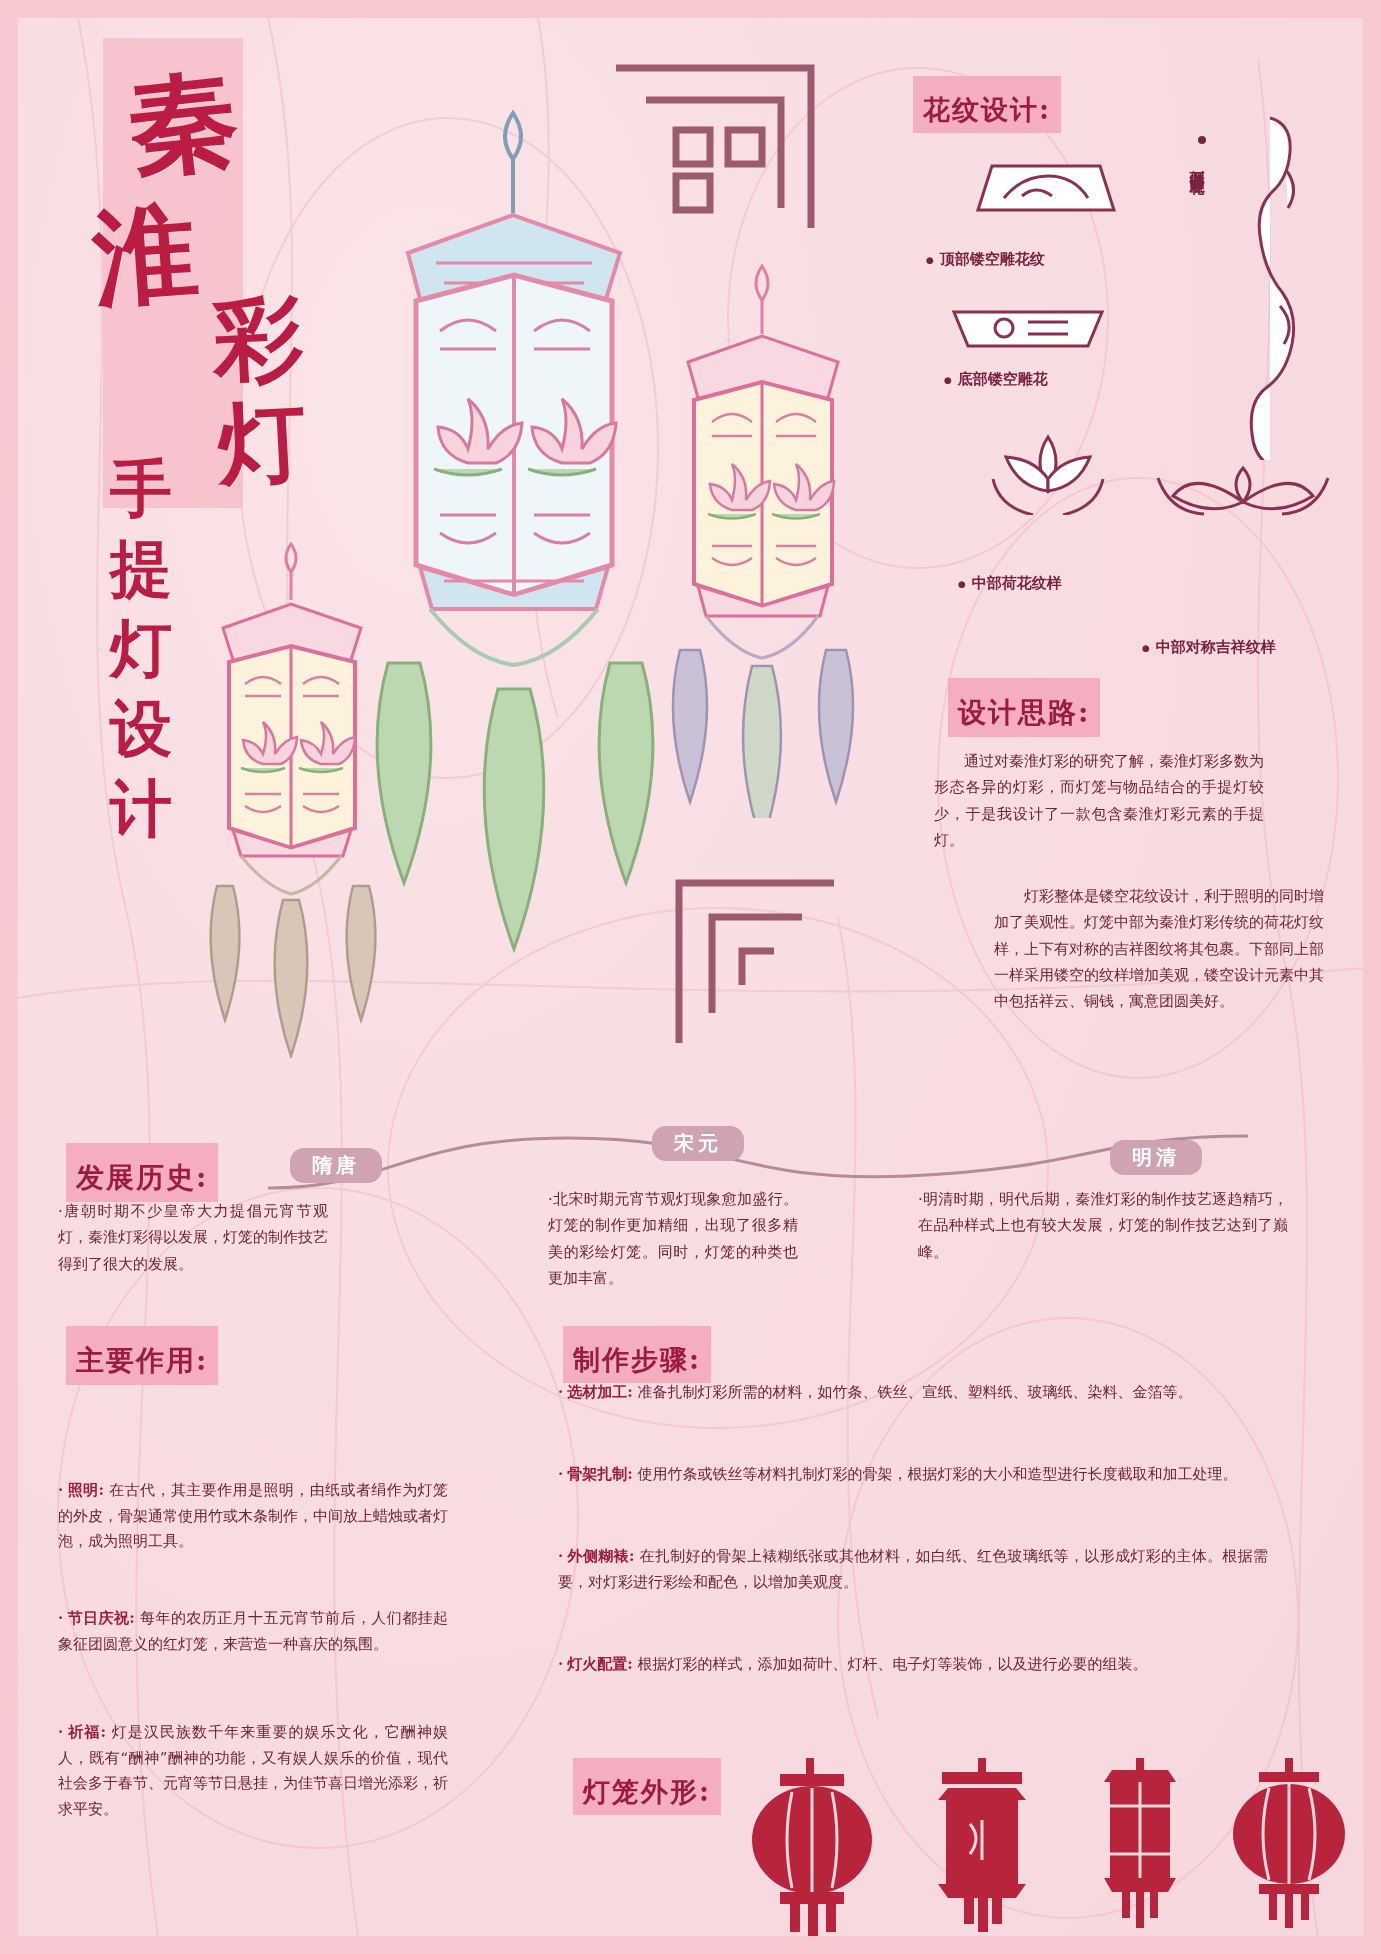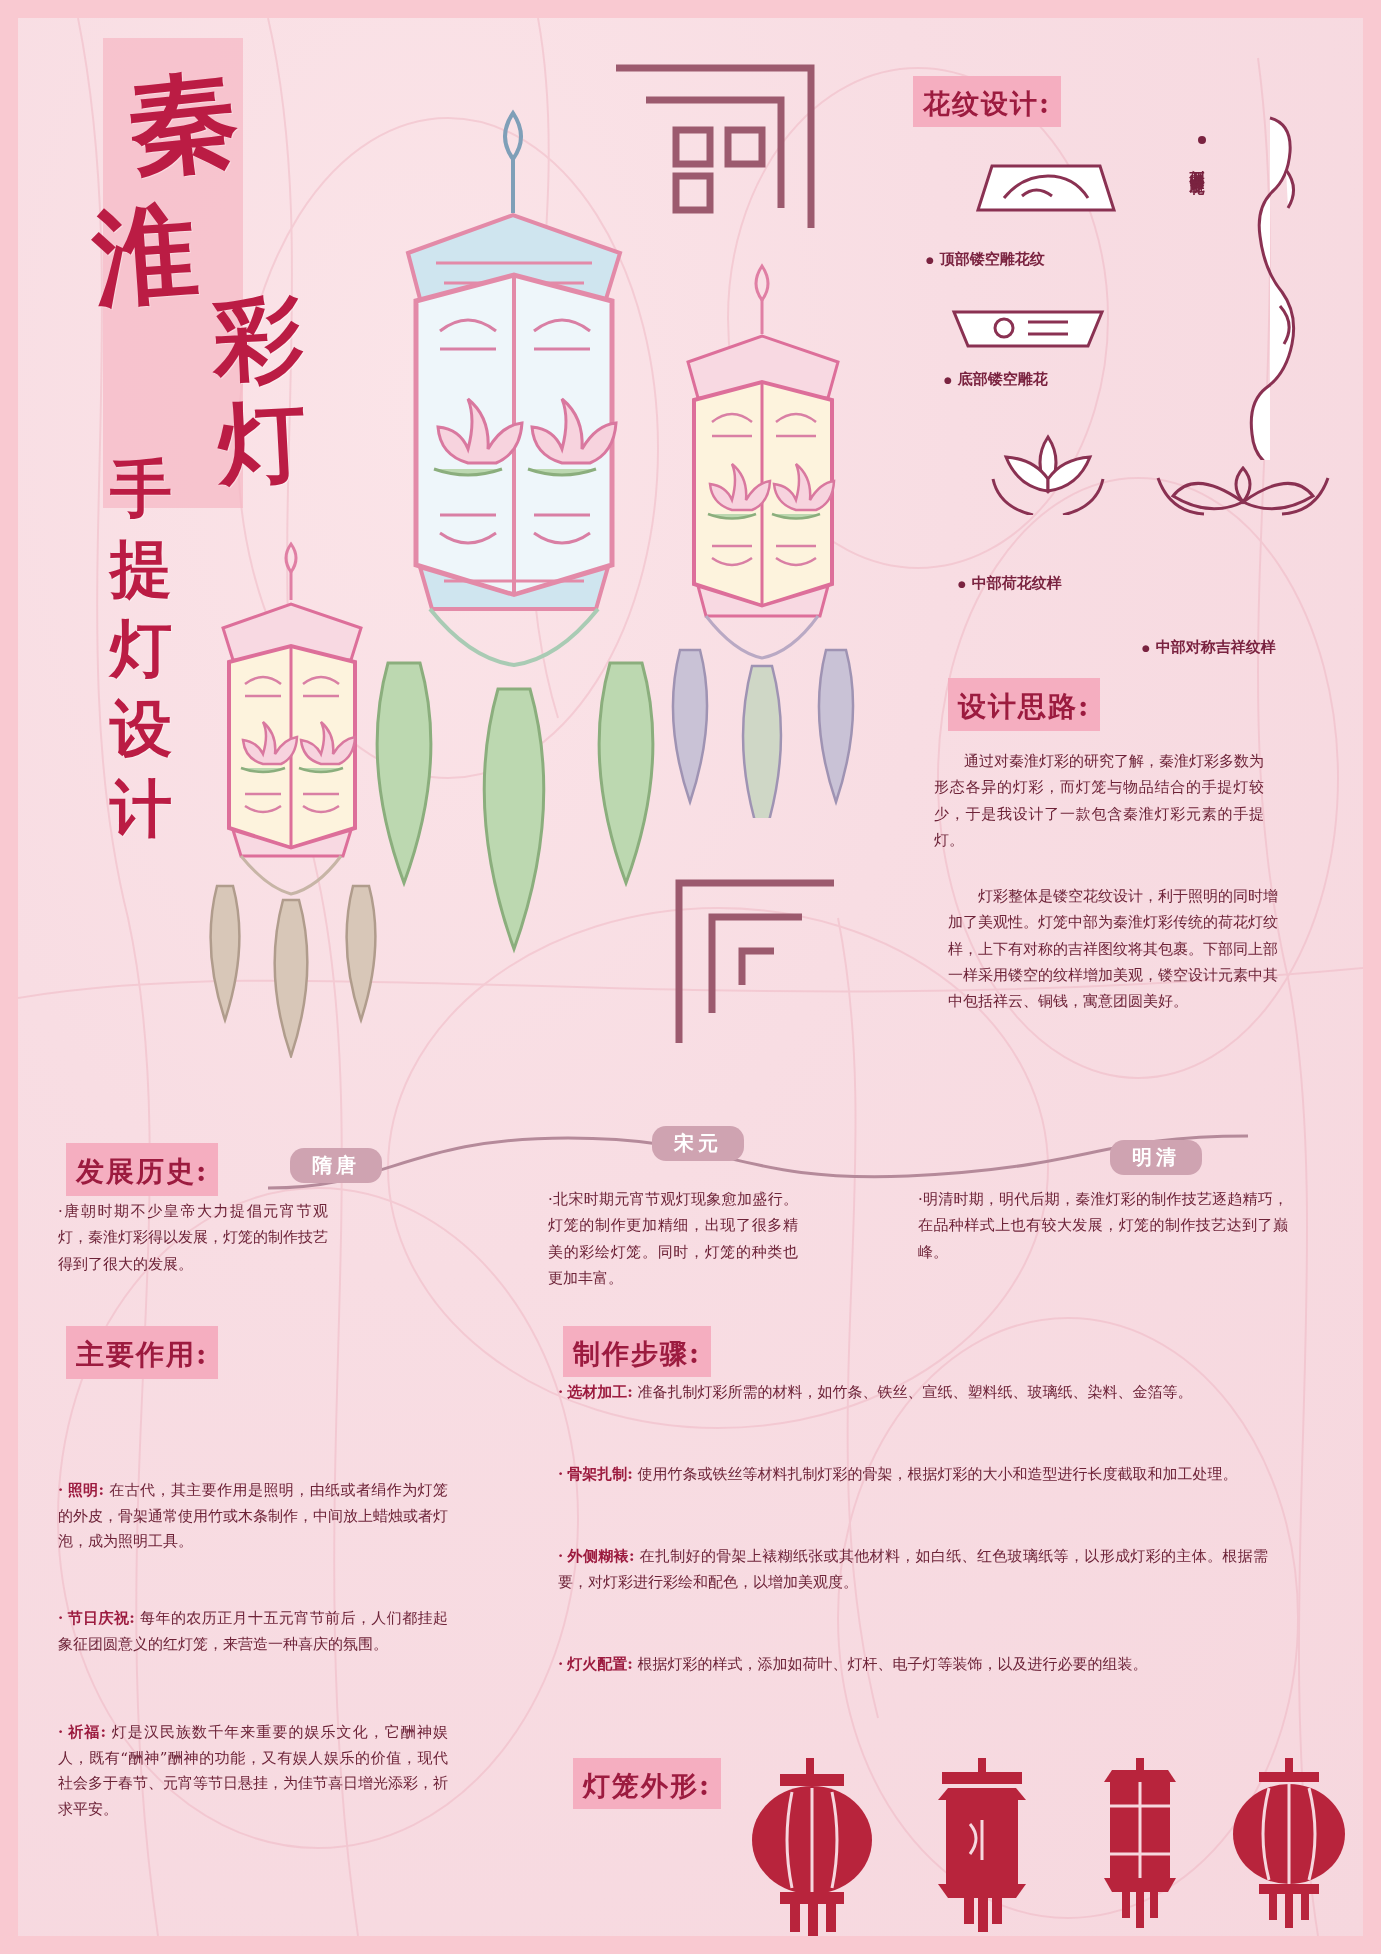--- a/index.html
+++ b/index.html
@@ -35,21 +35,21 @@
   }
 
   
   .hl {
     position:absolute;
     background:#f5aec0;
     color:#9c1b3f;
     font-family:"DejaVu Serif", serif;
     font-weight:bold;
     letter-spacing:2px;
-    padding:10px 10px 5px 10px;
+    padding:16px 10px 5px 10px;
     white-space:nowrap;
   }
 
   .label {
     position:absolute;
     color:#7a2340;
     font-family:"DejaVu Serif", serif;
     font-size:15px;
     white-space:nowrap;
     font-weight:bold;
@@ -288,21 +288,21 @@
     <g fill="#ffffff" stroke="#8a3152" stroke-width="3">
       <path d="M30 8 q22 6 20 34 q-2 26 -18 40 q-16 16 -12 44 q4 34 22 56 q16 22 10 52 q-6 30 -26 44 q-18 14 -14 46 q2 22 18 32"></path>
       <path d="M46 60 q14 18 2 38 M40 196 q16 18 4 38"></path>
     </g>
   </svg>
   <div class="label" style="left:1168px; top:140px; width:20px; writing-mode:vertical-rl; text-orientation:upright; letter-spacing:2px;">侧面镂空雕花</div>
   <div style="position:absolute; left:1180px; top:118px; width:8px; height:8px; background:#7a2340; border-radius:50%;"></div>
 
   <div class="hl" style="left:930px; top:660px; font-size:28px;">设计思路:</div>
   <div class="body-text" style="left:916px; top:730px; width:330px; text-indent:2em;">通过对秦淮灯彩的研究了解，秦淮灯彩多数为形态各异的灯彩，而灯笼与物品结合的手提灯较少，于是我设计了一款包含秦淮灯彩元素的手提灯。</div>
-  <div class="body-text" style="left:930px; top:865px; width:330px; text-indent:2em;">灯彩整体是镂空花纹设计，利于照明的同时增加了美观性。灯笼中部为秦淮灯彩传统的荷花灯纹样，上下有对称的吉祥图纹将其包裹。下部同上部一样采用镂空的纹样增加美观，镂空设计元素中其中包括祥云、铜钱，寓意团圆美好。</div>
+  <div class="body-text" style="left:976px; top:865px; width:330px; text-indent:2em;">灯彩整体是镂空花纹设计，利于照明的同时增加了美观性。灯笼中部为秦淮灯彩传统的荷花灯纹样，上下有对称的吉祥图纹将其包裹。下部同上部一样采用镂空的纹样增加美观，镂空设计元素中其中包括祥云、铜钱，寓意团圆美好。</div>
 
   <div class="hl" style="left:48px; top:1125px; font-size:28px;">发展历史:</div>
 
   <svg class="tl-line" style="left:250px; top:1110px;" width="1000" height="90">
     <path d="M0 60 C120 60 140 10 300 10 C460 10 470 55 640 48 C820 40 830 8 980 8" fill="none" stroke="#b58a9a" stroke-width="3"></path>
   </svg>
 
   <div class="era-pill" style="left:272px; top:1130px;">隋唐</div>
   <div class="era-pill" style="left:634px; top:1108px;">宋元</div>
   <div class="era-pill" style="left:1092px; top:1122px;">明清</div>

